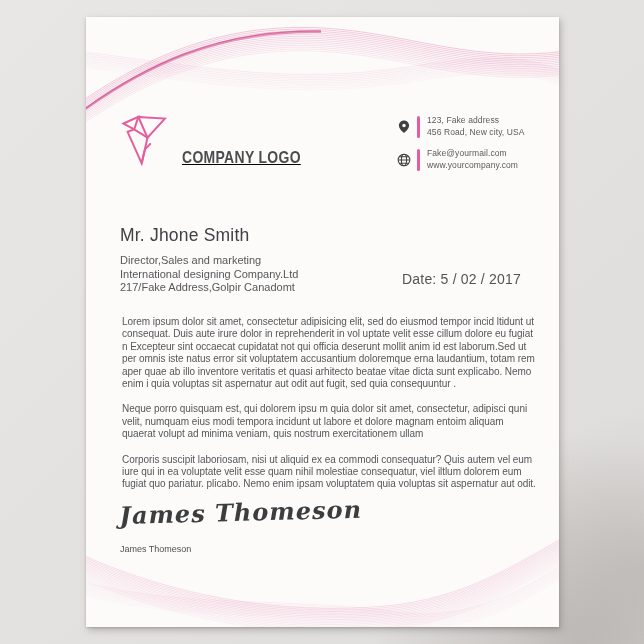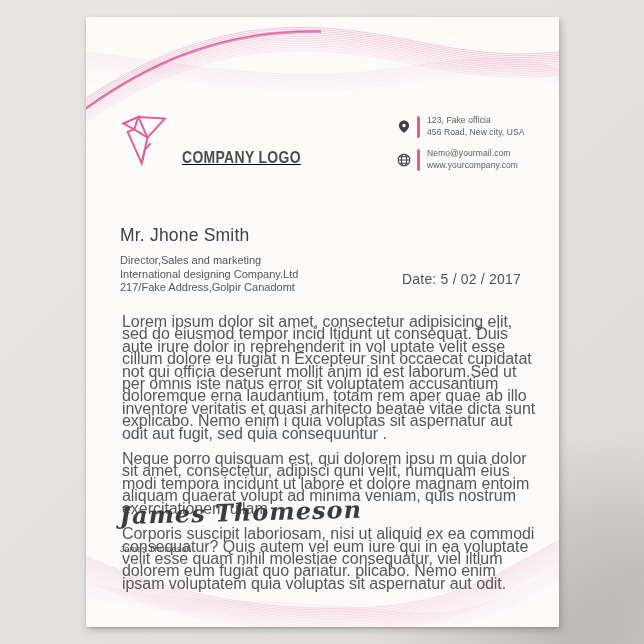--- a/index.html
+++ b/index.html
@@ -39,21 +39,21 @@
 
   
   .recipient { position:absolute; left:34px; top:208px; }
   .recipient-name { font-size:17.5px; color:#3f4144; letter-spacing:0.2px; }
   .recipient-lines { margin-top:8px; font-size:11px; line-height:13.5px; color:#55575a; }
   .date-line { position:absolute; right:38px; top:254px; font-size:14px; color:#515356; letter-spacing:0.2px; }
 
   
   .letter-body { position:absolute; left:36px; top:299px; width:417px; }
   .letter-body p {
-    font-size:16px; line-height:12.4px; color:#55575a;
+    font-size:10px; line-height:12.4px; color:#55575a;
     letter-spacing:-0.05px; margin-bottom:13px; text-align:left;
   }
 
   
   .sig-block { position:absolute; left:34px; top:484px; }
   .sig-script {
     font-family:"DejaVu Serif", serif; font-style:italic; font-weight:600;
     font-size:24px; color:#3c3d3f; letter-spacing:1px; transform:rotate(-1.5deg);
     transform-origin:left bottom;
   }
@@ -138,37 +138,37 @@
     <div class="contact-block">
 
       <div class="contact-row">
         <span class="cicon">
           <svg width="12" height="14" viewBox="0 0 13 14">
               <path fill="#3f4041" d="M6.5 0C3.46 0 1 2.42 1 5.4c0 4.05 5.5 8.1 5.5 8.1S12 9.45 12 5.4C12 2.42 9.54 0 6.5 0zm0 7.3a1.9 1.9 0 1 1 0-3.8 1.9 1.9 0 0 1 0 3.8z"></path>
             </svg>
         </span>
         <span class="cbar"></span>
         <span class="ctext">
-          <div>123, Fake officia</div>
+          <div>123, Fake address</div>
           <div>456 Road, New city, USA</div>
         </span>
       </div>
 
 
       <div class="contact-row">
         <span class="cicon">
           <svg width="14" height="14" viewBox="0 0 24 24" fill="none" stroke="#3f4041" stroke-width="1.8">
             <circle cx="12" cy="12" r="10"></circle>
             <ellipse cx="12" cy="12" rx="4.5" ry="10"></ellipse>
             <path d="M2 12h20 M3.6 6.5h16.8 M3.6 17.5h16.8"></path>
           </svg>
         </span>
         <span class="cbar"></span>
         <span class="ctext">
-          <div>Nemo@yourmail.com</div>
+          <div>Fake@yourmail.com</div>
           <div>www.yourcompany.com</div>
         </span>
       </div>
 
     </div>
 
     <div class="recipient">
       <div class="recipient-name">Mr. Jhone Smith</div>
       <div class="recipient-lines">
         <div>Director,Sales and marketing</div>

